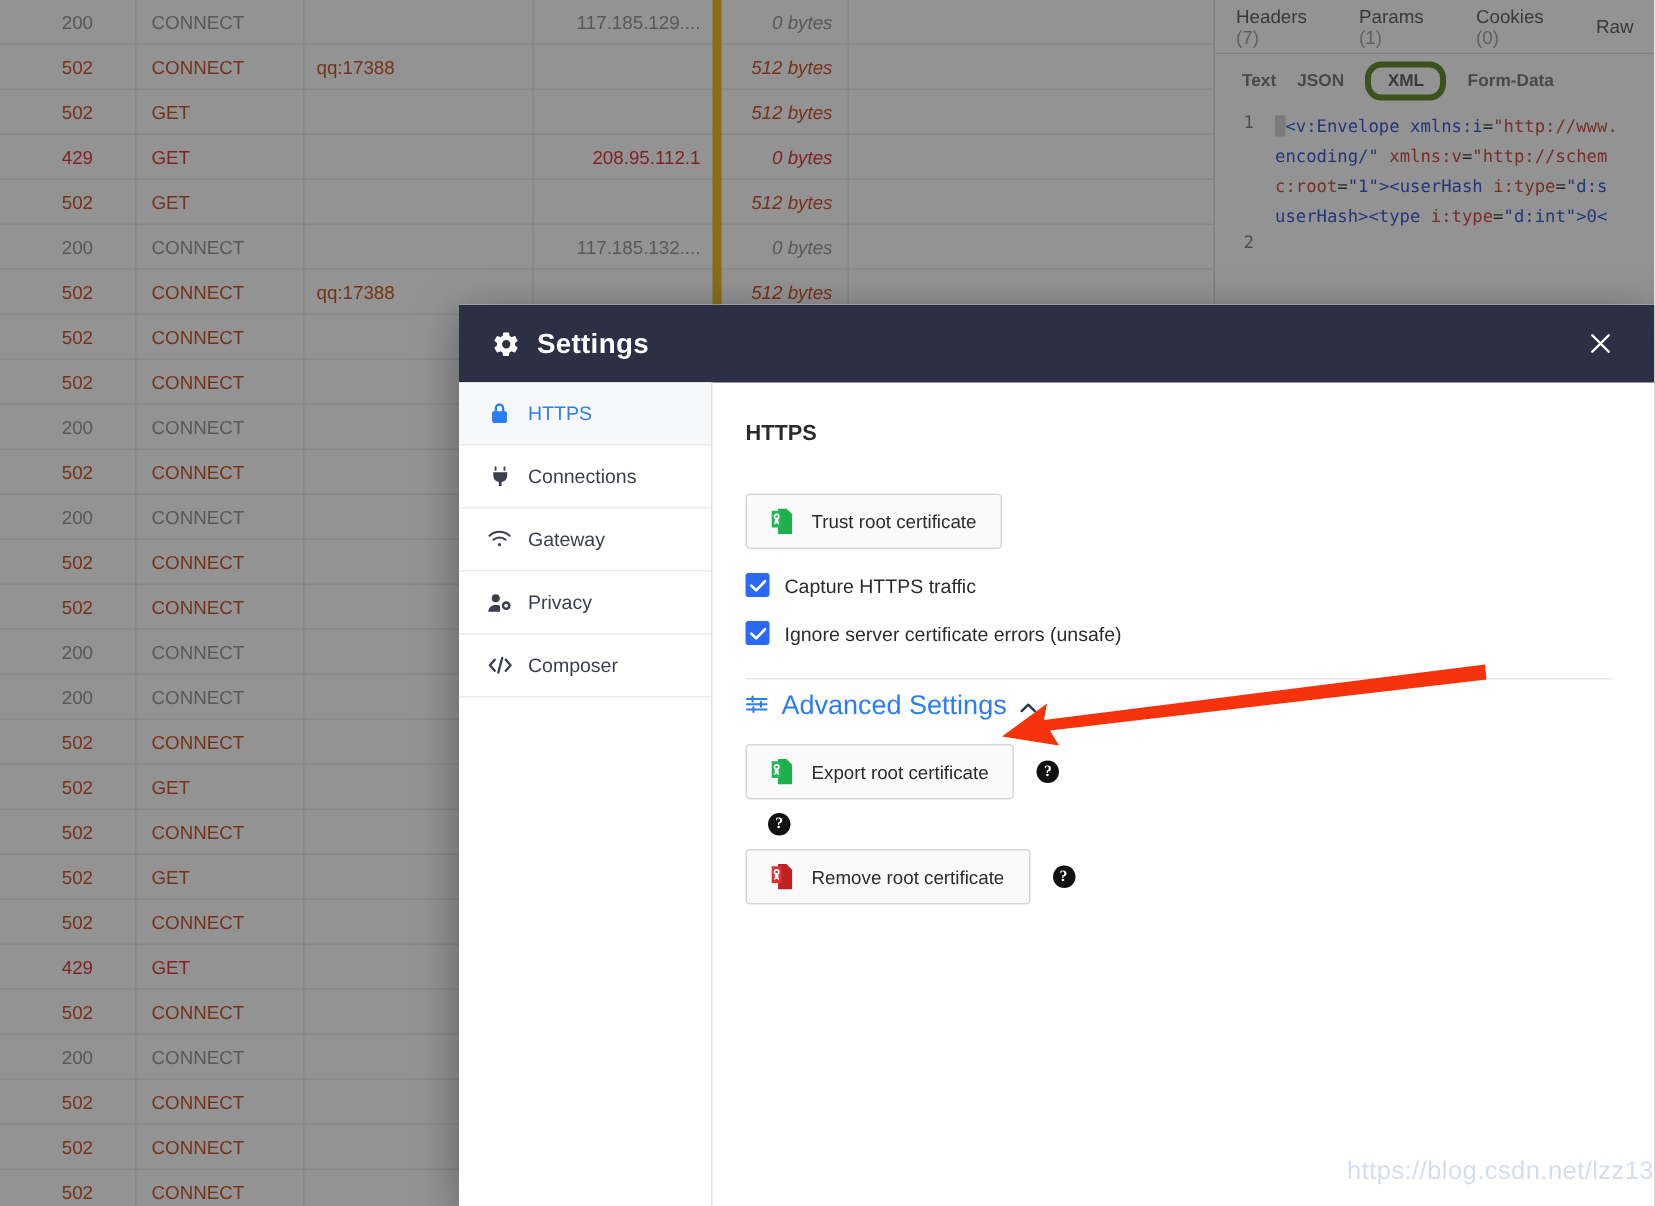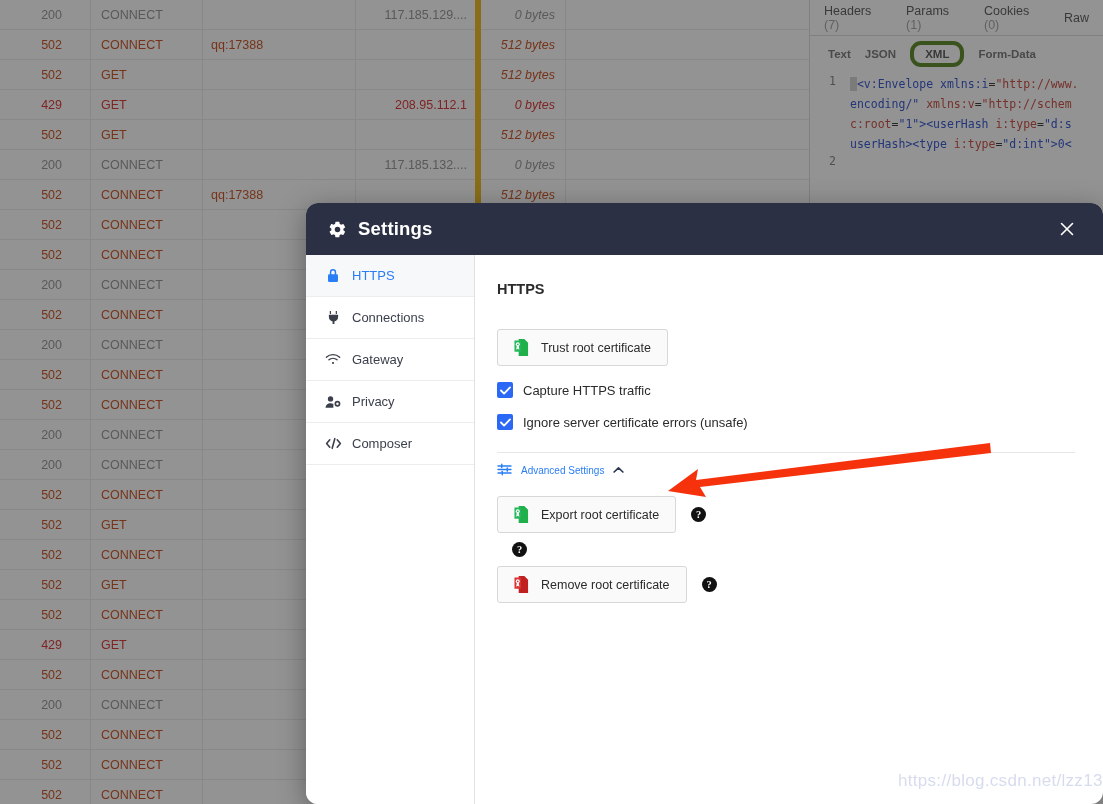--- a/index.html
+++ b/index.html
@@ -76,21 +76,20 @@
   }
 
   
   #dialog {
     position: absolute;
     left: 306px; top: 203px; width: 797px; height: 601px;
     background: #ffffff;
     box-shadow: 0 6px 28px rgba(0,0,0,0.35);
     display: flex; flex-direction: column;
     overflow: hidden;
-    border-radius: 12px;
   }
   #dlg-header {
     height: 52px; flex: 0 0 52px;
     background: #2b3044;
     display: flex; align-items: center;
     padding: 0 22px 0 22px;
     color: #ffffff;
   }
   #dlg-header .gear { margin-right: 11px; display:flex; }
   #dlg-title { font-size: 18.5px; font-weight: 700; letter-spacing: .2px; }
@@ -139,21 +138,21 @@
     width: 16px; height: 16px; flex: 0 0 16px;
     background: #2a68f5; border-radius: 2px;
     display: flex; align-items: center; justify-content: center;
     margin-right: 10px; cursor: pointer;
   }
   .chk-row .lbl { font-size: 13px; color: #2b2b2b; }
 
   #adv-divider { border-top: 1px solid #e6e6e6; margin: 22px 0 0 0; }
   #adv-toggle {
     display: flex; align-items: center; gap: 9px;
-    height: 34px; color: #2a7ef5; font-size: 10px; cursor: pointer;
+    height: 34px; color: #2a7ef5; font-size: 18px; cursor: pointer;
   }
   .adv-row { display: flex; align-items: center; margin-top: 9px; }
   .adv-row .help {
     width: 15px; height: 15px; border-radius: 50%;
     background: #111; color: #fff;
     font-size: 10.5px; font-weight: 700;
     display: flex; align-items: center; justify-content: center;
     margin-left: 15px; cursor: pointer;
     font-family: "Liberation Serif", serif;
   }

